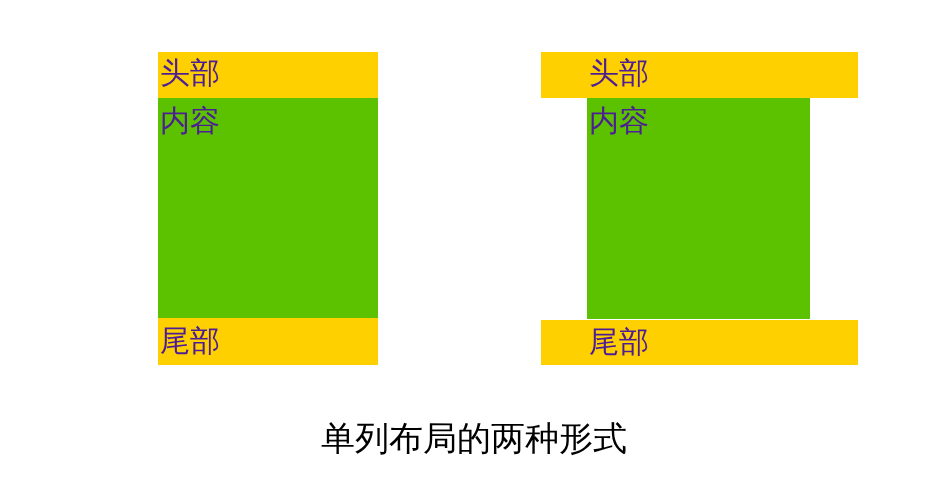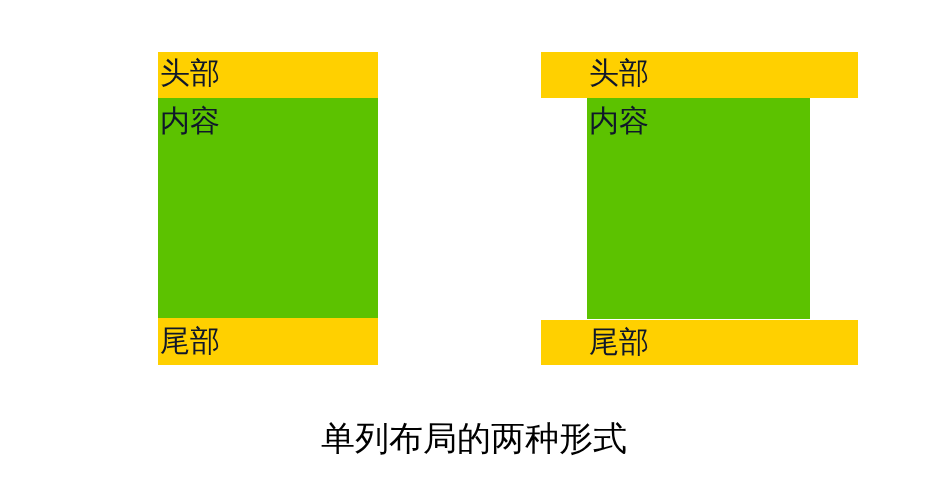--- a/index.html
+++ b/index.html
@@ -22,21 +22,21 @@
     width: 948px;
     height: 488px;
   }
 
   
   .blk {
     position: absolute;
     box-sizing: border-box;
     font-size: 30px;
     line-height: 1.0;
-    color: #0f172a;
+    color: #4c1d95;
     font-family: "DejaVu Sans", "Liberation Sans", sans-serif;
   }
   .blk .blk-label {
     display: block;
     position: absolute;
     white-space: nowrap;
   }
 
   
   #diagram-flush {

